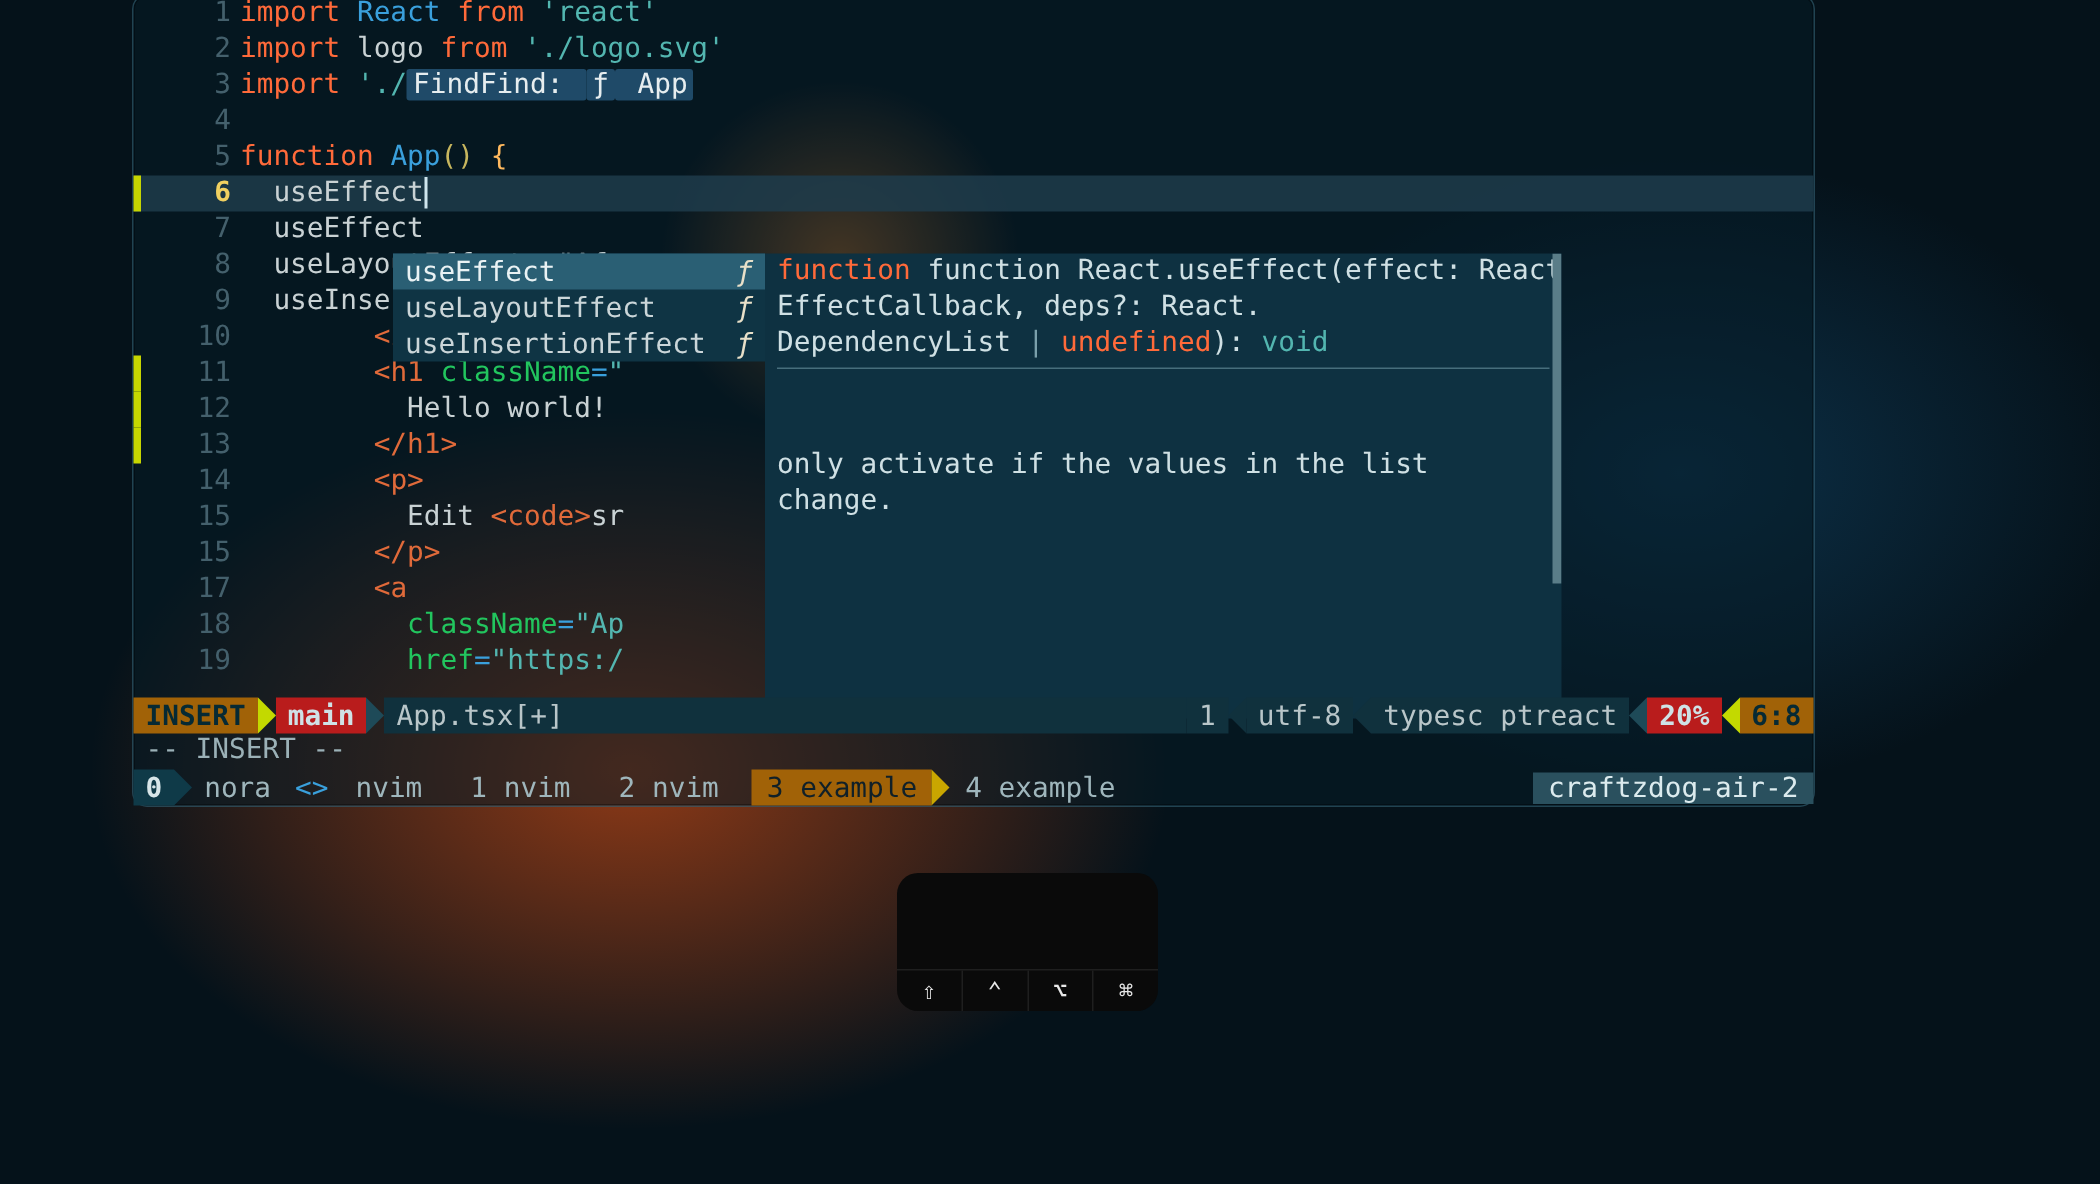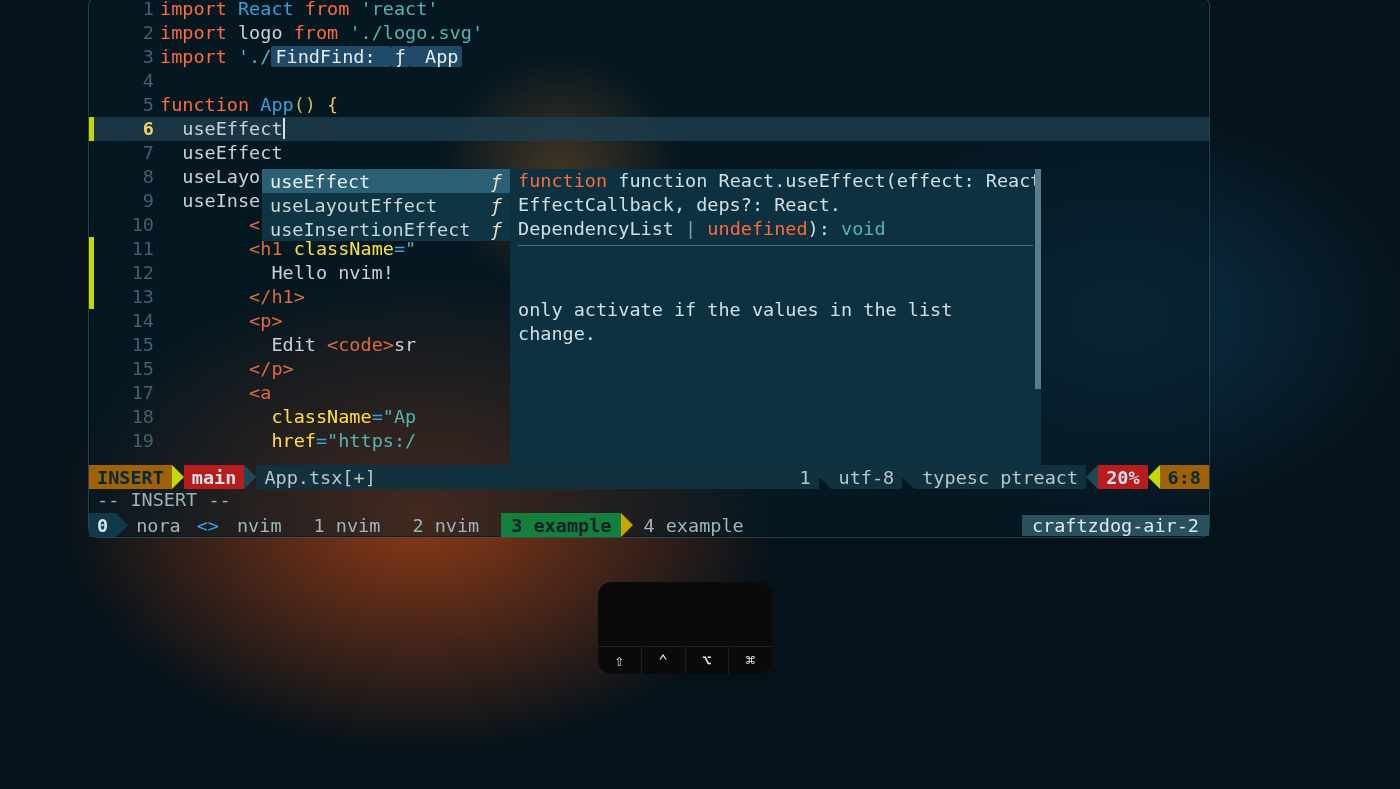--- a/index.html
+++ b/index.html
@@ -12,21 +12,21 @@
     background:rgba(6,28,38,.55);border:1px solid rgba(120,200,230,.25);
     border-radius:10px;color:#b9c6c9;box-shadow:inset 0 0 0 1px rgba(0,0,0,.3);}
   .line{display:flex;height:24px;line-height:24px;white-space:pre}
   .gutter{width:60px;text-align:right;color:#44606c;padding-right:6px}
   .g-cur{color:#f0d060;font-weight:600}
   .gitbar{width:5px}
   .gb-y{background:#c6d600}
   .code{flex:1}
   .cur-linebg{background:rgba(30,60,75,.85)}
   .kw{color:#ff6a3a}.id{color:#c9d2d4}.fn{color:#3aa0dc}.str{color:#53b6b0}
-  .punc{color:#c7b65e}.tag{color:#e06a3a}.attr{color:#fde047}.eq{color:#3aa0dc}
+  .punc{color:#c7b65e}.tag{color:#e06a3a}.attr{color:#22c55e}.eq{color:#3aa0dc}
   .br{color:#ffb95e}.pill{background:#1f4a68;color:#e6edef;padding:0 4px;border-radius:2px}
   .cursor{border-right:2px solid #cfe6ee}
   
   .popup{position:absolute;top:172px;left:173px;width:248px;background:#0f3444;}
   .popup .row{display:flex;align-items:center;height:24px;padding:0 8px;color:#cbd6d9}
   .popup .row.sel{background:#2a5f74;color:#e9f2f4}
   .popup .fglyph{margin-left:auto;color:#e8e0c9;font-style:italic}
   .doc{position:absolute;top:172px;left:421px;width:515px;height:310px;
     background:#0e3141;color:#cfe0e4;padding:0 8px;overflow:hidden}
   .doc .scrollbar{position:absolute;right:0;top:0;width:6px;height:220px;background:#5a7d88}
@@ -41,21 +41,21 @@
   .c-lime{background:#a16207;color:#062a34}
   .c-gray{background:#b91c1c;color:#cfe2e6}
   .c-dim{background:#10313d;color:#b9c6c9;font-weight:400}
   .modeecho{position:absolute;left:0;top:492px;height:24px;padding:0 8px;color:#9bb1b7}
   
   .tmux{position:absolute;left:0;right:0;top:516px;height:24px;display:flex;
     align-items:center;color:#9fb6bc}
   .tmux .blk{height:24px;display:flex;align-items:center;padding:0 8px}
   .tmux .sess{background:#0f3a48;color:#d7e6e9;font-weight:600}
   .tmux .tab{padding:0 10px}
-  .tmux .active{background:#15803d;color:#102028;font-weight:700}
+  .tmux .active{background:#a16207;color:#102028;font-weight:400}
   .tmux .host{margin-left:auto;background:#2a505e;color:#dcebee;padding:0 10px}
   .chev{width:0;height:0;border-top:12px solid transparent;border-bottom:12px solid transparent}
   
   .keyoverlay{position:absolute;left:598px;top:582px;width:174px;height:92px;
     background:#0a0a0a;border-radius:14px;color:#e8e8e8;display:flex;
     flex-direction:column;justify-content:flex-end}
   .keyoverlay .keys{display:flex;border-top:1px solid #1f1f1f}
   .keyoverlay .key{flex:1;text-align:center;padding:4px 0;font-size:16px;border-right:1px solid #1f1f1f}
   .keyoverlay .key:last-child{border-right:none}
 </style>
@@ -68,21 +68,21 @@
       <div class="line"><div class="gitbar"></div><div class="gutter">2</div><div class="code"><span class="kw">import </span><span class="id">logo </span><span class="kw">from </span><span class="str">'./logo.svg'</span></div></div>
       <div class="line"><div class="gitbar"></div><div class="gutter">3</div><div class="code"><span class="kw">import </span><span class="str">'./</span><span class="pill">FindFind: </span><span class="pill">ƒ</span><span class="pill"> App</span></div></div>
       <div class="line"><div class="gitbar"></div><div class="gutter">4</div><div class="code"><span class="id"> </span></div></div>
       <div class="line"><div class="gitbar"></div><div class="gutter">5</div><div class="code"><span class="kw">function </span><span class="fn">App</span><span class="punc">() </span><span class="br">{</span></div></div>
       <div class="line cur-linebg"><div class="gitbar gb-y"></div><div class="gutter g-cur">6</div><div class="code"><span class="id">  useEffect</span><span class="cursor"></span></div></div>
       <div class="line"><div class="gitbar"></div><div class="gutter">7</div><div class="code"><span class="id">  useEffect</span></div></div>
       <div class="line"><div class="gitbar"></div><div class="gutter">8</div><div class="code"><span class="id">  useLayoutEffect</span><span class="btxt">e="A</span><span class="muted">ƒp</span></div></div>
       <div class="line"><div class="gitbar"></div><div class="gutter">9</div><div class="code"><span class="id">  useInsertionEffect</span><span class="btxt">a</span><span class="muted">ƒe</span></div></div>
       <div class="line"><div class="gitbar"></div><div class="gutter">10</div><div class="code"><span class="tag">        &lt;</span><span class="tag">img </span><span class="attr">src</span><span class="eq">=</span><span class="br">{</span><span class="id">logo</span><span class="br">}</span></div></div>
       <div class="line"><div class="gitbar gb-y"></div><div class="gutter">11</div><div class="code"><span class="tag">        &lt;</span><span class="tag">h1 </span><span class="attr">className</span><span class="eq">=</span><span class="str">"</span></div></div>
-      <div class="line"><div class="gitbar gb-y"></div><div class="gutter">12</div><div class="code"><span class="id">          Hello nvim!</span></div></div>
+      <div class="line"><div class="gitbar gb-y"></div><div class="gutter">12</div><div class="code"><span class="id">          Hello world!</span></div></div>
       <div class="line"><div class="gitbar gb-y"></div><div class="gutter">13</div><div class="code"><span class="tag">        &lt;/</span><span class="tag">h1</span><span class="tag">&gt;</span></div></div>
       <div class="line"><div class="gitbar"></div><div class="gutter">14</div><div class="code"><span class="tag">        &lt;</span><span class="tag">p</span><span class="tag">&gt;</span></div></div>
       <div class="line"><div class="gitbar"></div><div class="gutter">15</div><div class="code"><span class="id">          Edit </span><span class="tag">&lt;</span><span class="tag">code</span><span class="tag">&gt;</span><span class="id">sr</span></div></div>
       <div class="line"><div class="gitbar"></div><div class="gutter">15</div><div class="code"><span class="tag">        &lt;/</span><span class="tag">p</span><span class="tag">&gt;</span></div></div>
       <div class="line"><div class="gitbar"></div><div class="gutter">17</div><div class="code"><span class="tag">        &lt;</span><span class="tag">a</span></div></div>
       <div class="line"><div class="gitbar"></div><div class="gutter">18</div><div class="code"><span class="attr">          className</span><span class="eq">=</span><span class="str">"Ap</span></div></div>
       <div class="line"><div class="gitbar"></div><div class="gutter">19</div><div class="code"><span class="attr">          href</span><span class="eq">=</span><span class="str">"https:/</span></div></div>
     </div>
 
   <div class="popup" id="popup">

